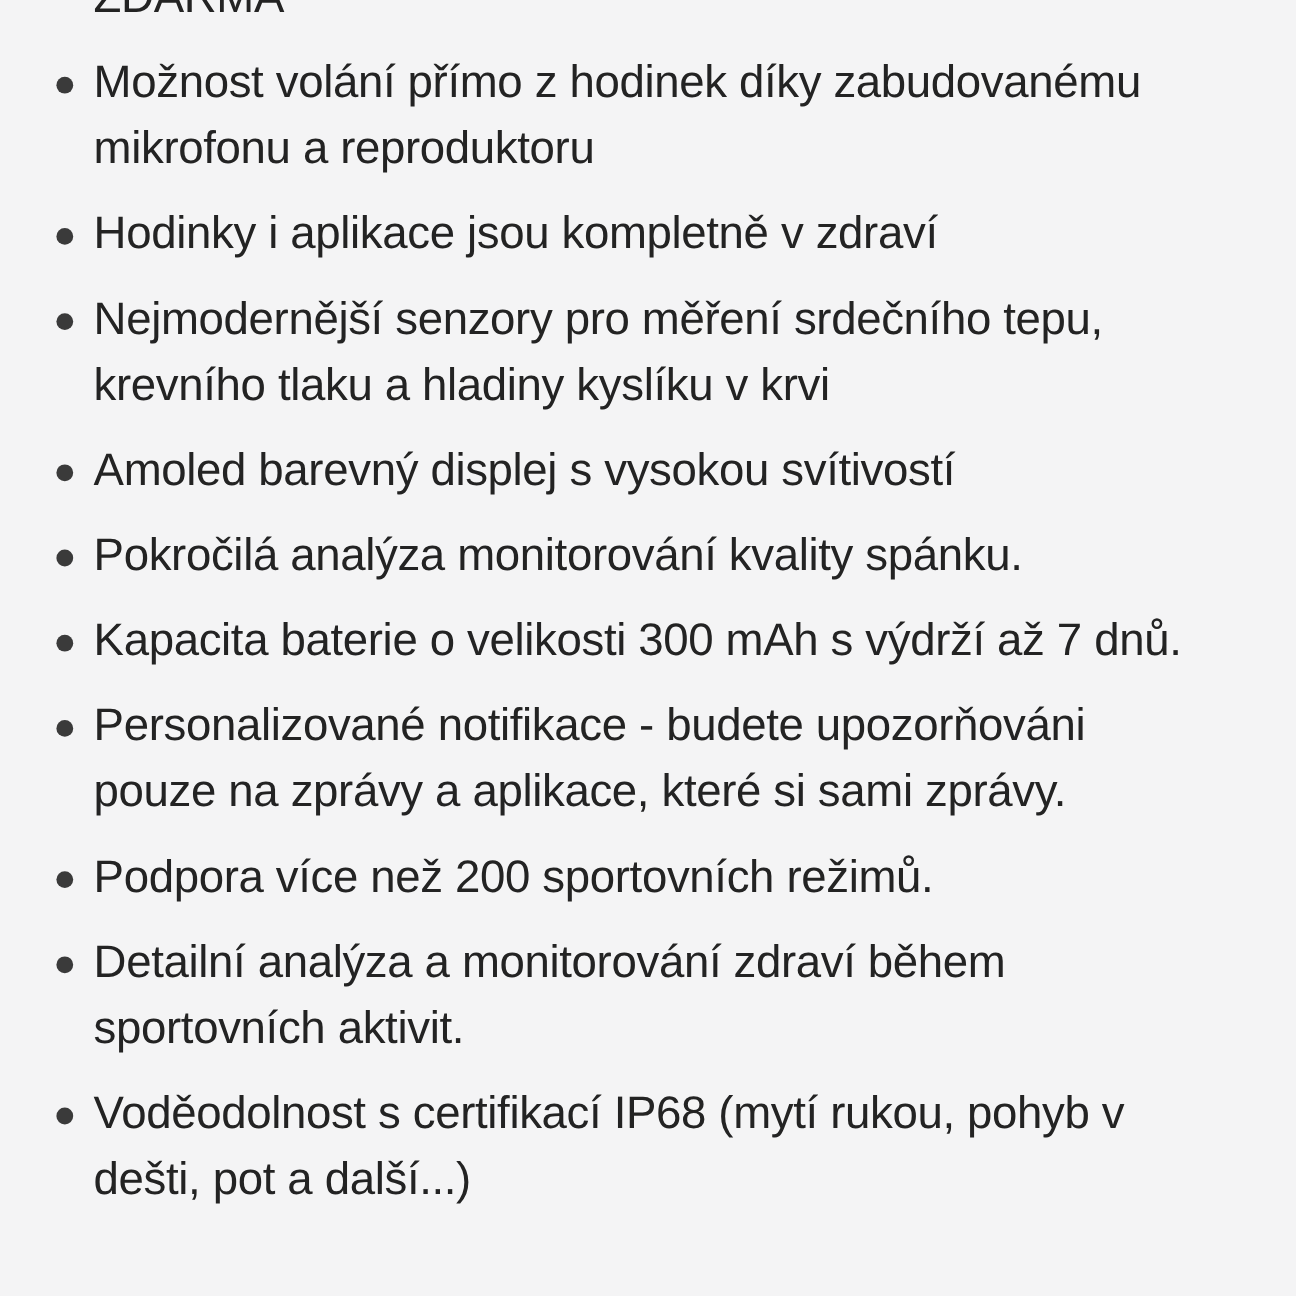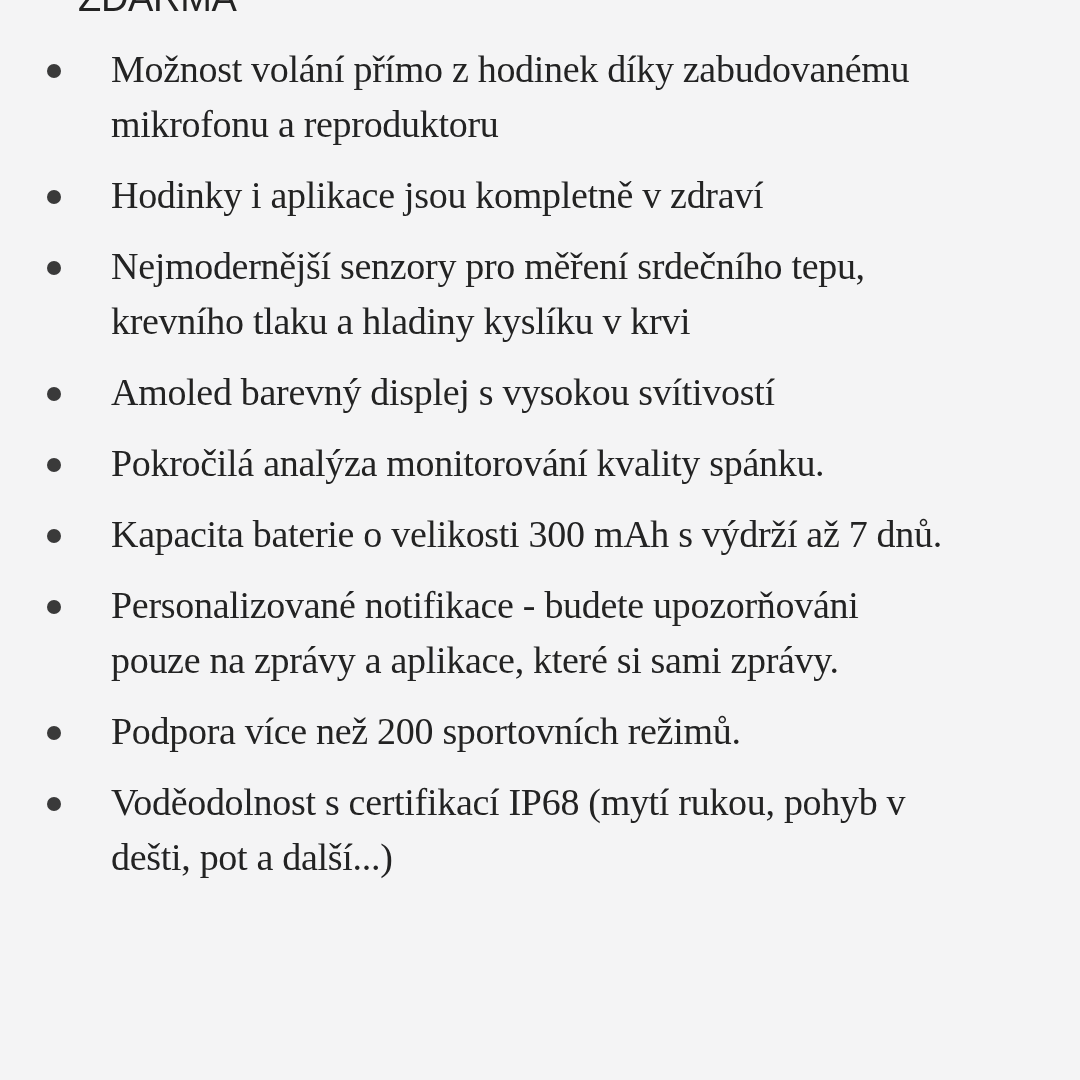--- a/index.html
+++ b/index.html
@@ -25,23 +25,22 @@
     margin: -29px 0 16px 78px;
     white-space: pre-line;
   }
   ul.feature-list {
     list-style: none;
     margin: 0;
     padding: 0;
   }
   ul.feature-list > li {
     position: relative;
-    padding-left: 111px;
+    padding-left: 78px;
     margin-bottom: 16px;
-    font-family: Liberation Serif, serif;
   }
   .bullet {
     position: absolute;
     left: 47px;
     top: 22px;
     width: 14px;
     height: 14px;
     border-radius: 50%;
     background: var(--bullet-color, #3a3a3a);
   }
@@ -87,17 +86,22 @@
         <span class="bullet"></span>
         <span class="feature-text">Personalizované notifikace - budete upozorňováni
 pouze na zprávy a aplikace, které si sami zprávy.</span>
       </li>
       <li>
         <span class="bullet"></span>
         <span class="feature-text">Podpora více než 200 sportovních režimů.</span>
       </li>
       <li>
         <span class="bullet"></span>
+        <span class="feature-text">Detailní analýza a monitorování zdraví během
+sportovních aktivit.</span>
+      </li>
+      <li>
+        <span class="bullet"></span>
         <span class="feature-text">Voděodolnost s certifikací IP68 (mytí rukou, pohyb v
 dešti, pot a další...)</span>
       </li>
     </ul>
 </div>
 
 </body></html>

